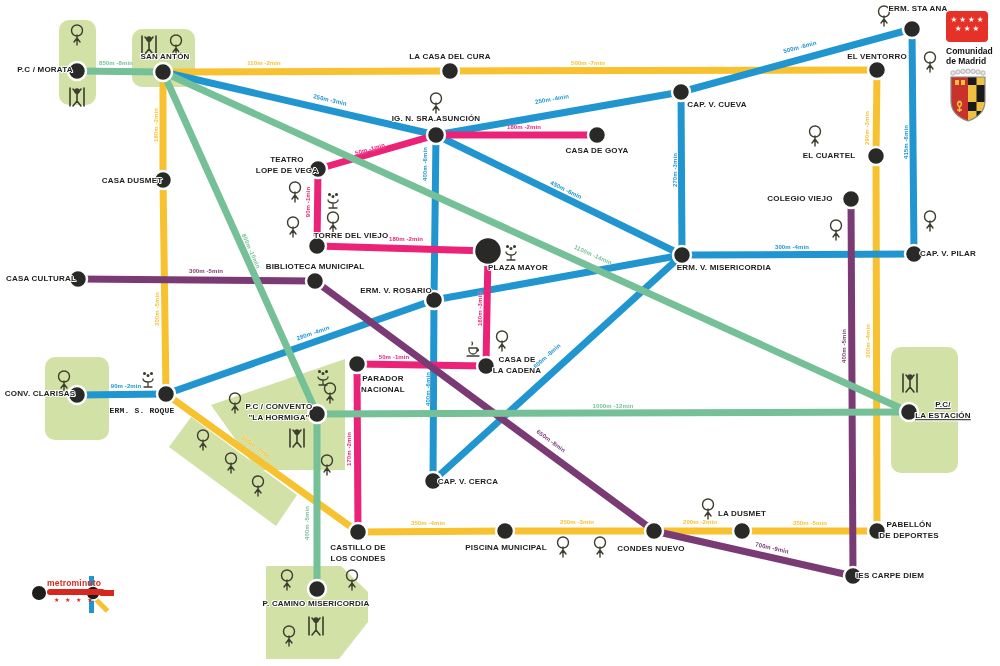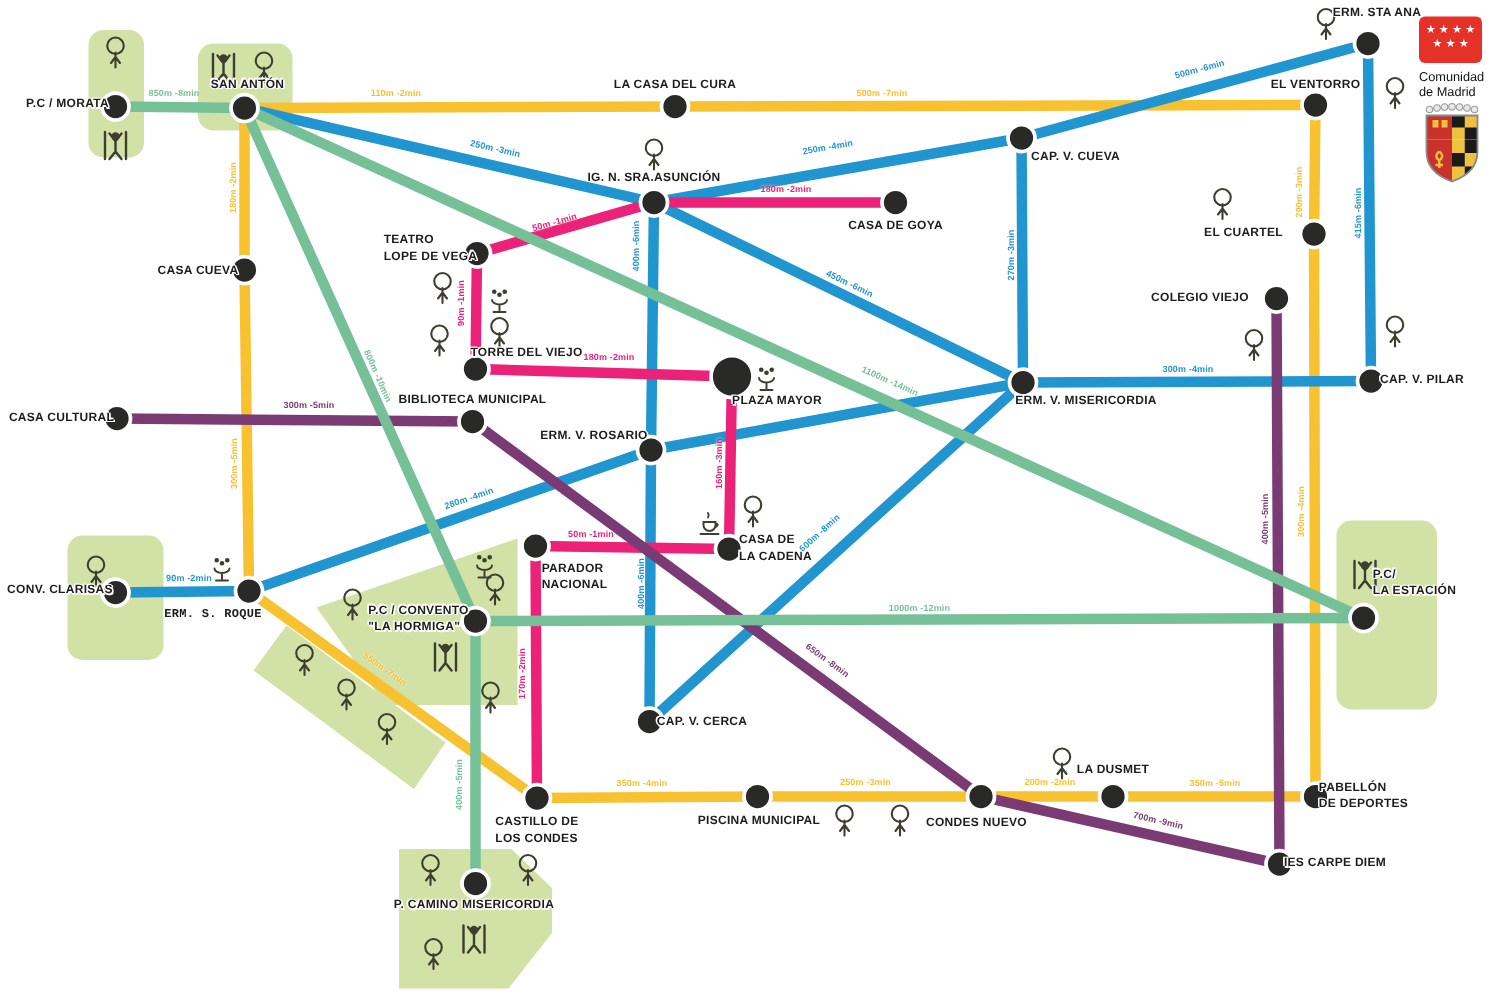--- a/index.html
+++ b/index.html
@@ -2,29 +2,29 @@
 <html><head>
 <meta charset="utf-8">
 <style>
   html,body{margin:0;padding:0;background:#fff;}
   body{width:1000px;height:666px;position:relative;overflow:hidden;
        font-family:"Liberation Sans",sans-serif;}
   #canvas{position:absolute;inset:0;width:1000px;height:666px;}
   #map-svg{position:absolute;left:0;top:0;}
   #labels{position:absolute;inset:0;pointer-events:none;}
   .node-label{position:absolute;font-size:8px;font-weight:bold;color:#1d1d1b;
-      white-space:pre;text-align:left;line-height:1.35;letter-spacing:.2px;
+      white-space:pre;text-align:center;line-height:1.35;letter-spacing:.2px;
       text-shadow:1px 0 0 #fff,-1px 0 0 #fff,0 1px 0 #fff,0 -1px 0 #fff,1px 1px 0 #fff,-1px -1px 0 #fff;}
   .edge-label{position:absolute;font-size:6px;font-weight:bold;white-space:pre;letter-spacing:.1px;
       text-shadow:0 0 2px #fff;}
   
   .cam-flag{position:absolute;left:946px;top:11px;width:42px;height:31px;background:#E53127;
       border-radius:4px;color:#fff;text-align:center;font-size:7.5px;line-height:1.25;padding-top:4px;
       box-sizing:border-box;}
-  .cam-text{position:absolute;left:946px;top:47px;font-size:8.5px;font-weight:normal;color:#111;line-height:1.15;}
+  .cam-text{position:absolute;left:946px;top:47px;font-size:8.5px;font-weight:bold;color:#111;line-height:1.15;}
   .cam-shield{position:absolute;left:949px;top:68px;}
   
   .mm-logo{position:absolute;left:26px;top:574px;width:100px;height:45px;}
   .mm-title{position:absolute;left:21px;top:4px;font-size:8.5px;font-weight:bold;color:#D6281E;letter-spacing:.2px;}
   .mm-bar{position:absolute;left:21px;top:15px;width:58px;height:6px;background:#D6281E;border-radius:3px;}
   .mm-stars{position:absolute;left:28px;top:22px;font-size:6px;color:#D6281E;letter-spacing:2px;}
 </style>
 </head>
 <body>
 
@@ -213,21 +213,21 @@
       <div class="edge-label" style="left: 251px; top: 251px; color: rgb(118, 192, 152); transform: translate(-50%, -50%) rotate(66deg);">800m -10min</div>
       <div class="edge-label" style="left: 593px; top: 255px; color: rgb(118, 192, 152); transform: translate(-50%, -50%) rotate(24deg);">1100m -14min</div>
       <div class="edge-label" style="left: 613px; top: 406px; color: rgb(118, 192, 152); transform: translate(-50%, -50%) rotate(0deg);">1000m -12min</div>
       <div class="edge-label" style="left: 307px; top: 523px; color: rgb(118, 192, 152); transform: translate(-50%, -50%) rotate(-90deg);">400m -5min</div>
       <div class="node-label" style="left: 45px; top: 70px; transform: translate(-50%, -50%);">P.C / MORATA</div>
       <div class="node-label" style="left: 165px; top: 57px; transform: translate(-50%, -50%);">SAN ANTÓN</div>
       <div class="node-label" style="left: 450px; top: 57px; transform: translate(-50%, -50%);">LA CASA DEL CURA</div>
       <div class="node-label" style="left: 717px; top: 105px; transform: translate(-50%, -50%);">CAP. V. CUEVA</div>
       <div class="node-label" style="left: 918px; top: 9px; transform: translate(-50%, -50%);">ERM. STA ANA</div>
       <div class="node-label" style="left: 877px; top: 57px; transform: translate(-50%, -50%);">EL VENTORRO</div>
-      <div class="node-label" style="left: 132px; top: 181px; transform: translate(-50%, -50%);">CASA CUEVA</div>
+      <div class="node-label" style="left: 132px; top: 181px; transform: translate(-50%, -50%);">CASA DUSMET</div>
       <div class="node-label" style="left: 436px; top: 119px; transform: translate(-50%, -50%);">IG. N. SRA.ASUNCIÓN</div>
       <div class="node-label" style="left: 597px; top: 151px; transform: translate(-50%, -50%);">CASA DE GOYA</div>
       <div class="node-label" style="left: 287px; top: 166px; transform: translate(-50%, -50%);">TEATRO
 LOPE DE VEGA</div>
       <div class="node-label" style="left: 829px; top: 156px; transform: translate(-50%, -50%);">EL CUARTEL</div>
       <div class="node-label" style="left: 800px; top: 199px; transform: translate(-50%, -50%);">COLEGIO VIEJO</div>
       <div class="node-label" style="left: 351px; top: 236px; transform: translate(-50%, -50%);">TORRE DEL VIEJO</div>
       <div class="node-label" style="left: 518px; top: 268px; transform: translate(-50%, -50%);">PLAZA MAYOR</div>
       <div class="node-label" style="left: 315px; top: 267px; transform: translate(-50%, -50%);">BIBLIOTECA MUNICIPAL</div>
       <div class="node-label" style="left: 41px; top: 279px; transform: translate(-50%, -50%);">CASA CULTURAL</div>
@@ -235,21 +235,21 @@
       <div class="node-label" style="left: 724px; top: 268px; transform: translate(-50%, -50%);">ERM. V. MISERICORDIA</div>
       <div class="node-label" style="left: 948px; top: 254px; transform: translate(-50%, -50%);">CAP. V. PILAR</div>
       <div class="node-label" style="left: 517px; top: 366px; transform: translate(-50%, -50%);">CASA DE
 LA CADENA</div>
       <div class="node-label" style="left: 383px; top: 385px; transform: translate(-50%, -50%);">PARADOR
 NACIONAL</div>
       <div class="node-label" style="left: 40px; top: 394px; transform: translate(-50%, -50%);">CONV. CLARISAS</div>
       <div class="node-label" style="left: 142px; top: 411px; transform: translate(-50%, -50%); font-family: Liberation Mono, monospace;">ERM. S. ROQUE</div>
       <div class="node-label" style="left: 279px; top: 413px; transform: translate(-50%, -50%);">P.C / CONVENTO
 "LA HORMIGA"</div>
-      <div class="node-label" style="left: 943px; top: 389px; transform: translate(-50%, -50%);">P.C/
+      <div class="node-label" style="left: 943px; top: 411px; transform: translate(-50%, -50%); text-decoration: underline;">P.C/
 LA ESTACIÓN</div>
       <div class="node-label" style="left: 468px; top: 482px; transform: translate(-50%, -50%);">CAP. V. CERCA</div>
       <div class="node-label" style="left: 358px; top: 554px; transform: translate(-50%, -50%);">CASTILLO DE
 LOS CONDES</div>
       <div class="node-label" style="left: 506px; top: 548px; transform: translate(-50%, -50%);">PISCINA MUNICIPAL</div>
       <div class="node-label" style="left: 651px; top: 549px; transform: translate(-50%, -50%);">CONDES NUEVO</div>
       <div class="node-label" style="left: 742px; top: 514px; transform: translate(-50%, -50%);">LA DUSMET</div>
       <div class="node-label" style="left: 909px; top: 531px; transform: translate(-50%, -50%);">PABELLÓN
 DE DEPORTES</div>
       <div class="node-label" style="left: 890px; top: 576px; transform: translate(-50%, -50%);">IES CARPE DIEM</div>
@@ -289,13 +289,26 @@
       <circle cx="4" cy="5" r="2.2"></circle>
         <circle cx="9" cy="4" r="2.2"></circle>
         <circle cx="14" cy="3.4" r="2.2"></circle>
       <circle cx="19" cy="3.2" r="2.2"></circle>
         <circle cx="24" cy="3.4" r="2.2"></circle>
         <circle cx="29" cy="4" r="2.2"></circle>
       <circle cx="34" cy="5" r="2.2"></circle>
     </g>
   </svg>
 
+  <div class="mm-logo">
+    <svg width="100" height="45" viewBox="0 0 100 45" style="position:absolute;left:0;top:0">
+      <circle cx="13" cy="19" r="7" fill="#1d1d1b"></circle>
+      <rect x="63" y="2" width="5" height="13" fill="#2095CF"></rect>
+      <rect x="63" y="26" width="5" height="13" fill="#2095CF"></rect>
+      <rect x="73" y="16" width="15" height="6" fill="#D6281E"></rect>
+      <rect x="72" y="24" width="16" height="5" fill="#F7C12F" transform="rotate(45 72 24)"></rect>
+      <circle cx="67" cy="19" r="7" fill="#1d1d1b" stroke="#fff" stroke-width="1.5"></circle>
+    </svg>
+    <span class="mm-title">metrominuto</span>
+    <div class="mm-bar"></div>
+    <div class="mm-stars">★ ★ ★ ★</div>
+  </div>
 </div>
 
 </body></html>

